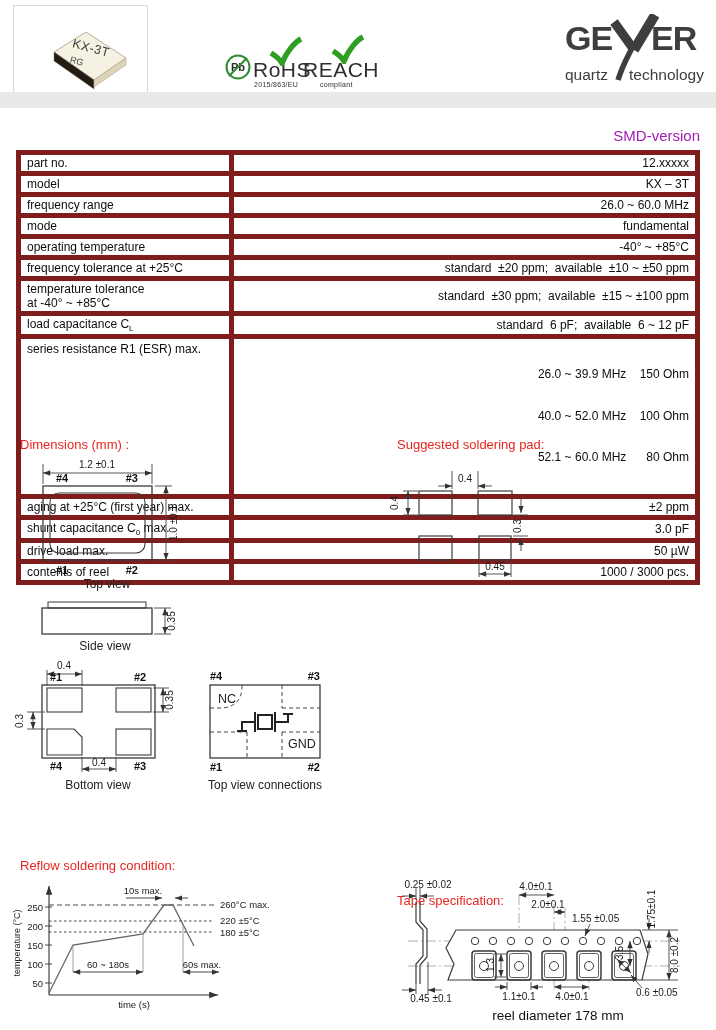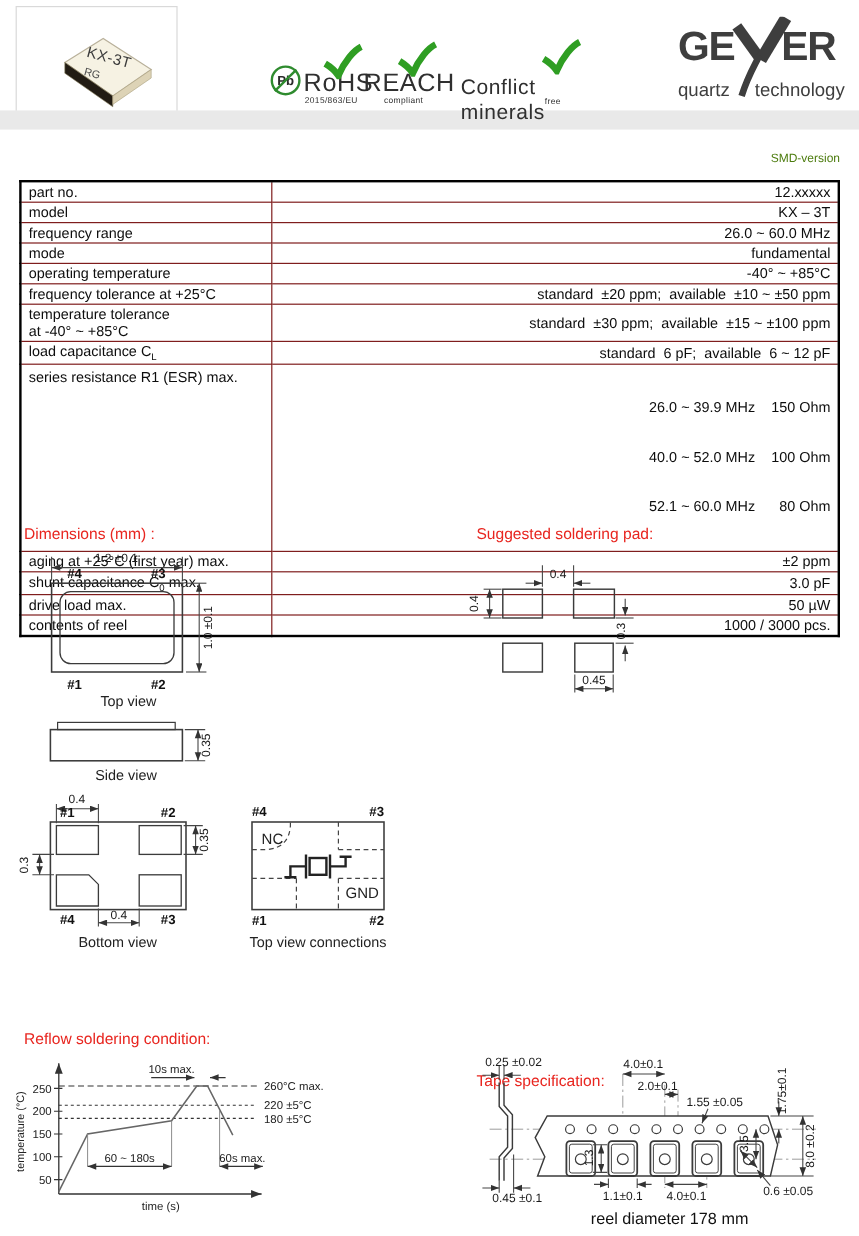--- a/index.html
+++ b/index.html
@@ -9,25 +9,25 @@
   svg{font-family:"Liberation Sans", sans-serif;}
   
   .photo-box{left:13px;top:5px;width:133px;height:87px;border:1px solid #d9d9d9;background:#fff;}
   .gray-band{left:0;top:92px;width:716px;height:16px;background:#e9e9e9;}
   .badge{position:absolute;height:56px;}
   .badge .name{color:#2f2f2f;font-size:21px;letter-spacing:.5px;}
   .badge .sub{color:#2f2f2f;font-size:7px;letter-spacing:.3px;}
   .checkmark{position:absolute;}
   
   .page-title{left:16px;top:118px;font-size:23px;font-weight:bold;letter-spacing:.2px;color:#161616;}
-  .smd-tag{right:16px;top:127px;font-size:10px;color:#4d7c0f;}
+  .smd-tag{right:16px;top:127px;font-size:15px;color:#a21caf;}
   
   table.spec{position:absolute;left:16px;top:150px;width:684px;border-collapse:collapse;
              border:2px solid #000;font-size:12px;color:#0d0d0d;}
-  table.spec td{border:1px solid #7f1d1d;padding:1px 6px;vertical-align:middle;}
+  table.spec td{border:5px solid #7f1d1d;padding:1px 6px;vertical-align:middle;}
   table.spec td.lbl{width:196px;text-align:left;}
   table.spec td.val{text-align:right;white-space:pre-wrap;}
   table.spec tr{height:17px;}
   table.spec tr.tall2{height:29px;}
   table.spec tr.tall3{height:42px;}
   table.spec .vline{line-height:13.5px;}
   sub{font-size:8px;}
   
   .red-head{color:#e8251f;font-size:13px;}
   .caption{font-size:12px;fill:#222;}
@@ -76,27 +76,20 @@
   </div>
 
   <div class="badge" style="left:303px;top:38px;width:72px;text-align:center;">
     <div class="abs name" style="left:0;top:20px;">REACH</div>
     <div class="abs sub" style="left:17px;top:43px;">compliant</div>
     <svg class="checkmark" style="left:27px;top:-4px;" width="36" height="30" viewBox="0 0 36 30">
       <path d="M3,17 C8,20 12,24 14,27 C19,15 27,6 33,3" fill="none" stroke="#2f9e23" stroke-width="5.5"></path>
     </svg>
   </div>
 
-  <div class="badge" style="left:384px;top:38px;width:125px;">
-    <div class="abs name" style="left:0;top:24px;font-size:17.5px;">Conflict minerals</div>
-    <div class="abs sub" style="left:70px;top:44px;">free</div>
-    <svg class="checkmark" style="left:66px;top:-6px;" width="36" height="30" viewBox="0 0 36 30">
-      <path d="M3,17 C8,20 12,24 14,27 C19,15 27,6 33,3" fill="none" stroke="#2f9e23" stroke-width="5.5"></path>
-    </svg>
-  </div>
 
   <svg class="abs" style="left:563px;top:14px;" width="150" height="76" viewBox="0 0 150 76">
     <text x="2" y="36" font-size="34" font-weight="bold" fill="#3e3e3e" letter-spacing="-1">GE</text>
     <text x="88" y="36" font-size="34" font-weight="bold" fill="#3e3e3e" letter-spacing="-1">ER</text>
     <g>
       <path d="M51,8 L69,33" stroke="#3e3e3e" stroke-width="9" fill="none"></path>
       <path d="M92,1 L71,36" stroke="#3e3e3e" stroke-width="10" fill="none"></path>
       <path d="M70,32 C64,44 60,50 55,66" stroke="#3e3e3e" stroke-width="5.5" fill="none"></path>
     </g>
     <text x="2" y="66" font-size="15.5" fill="#3e3e3e">quartz</text>

